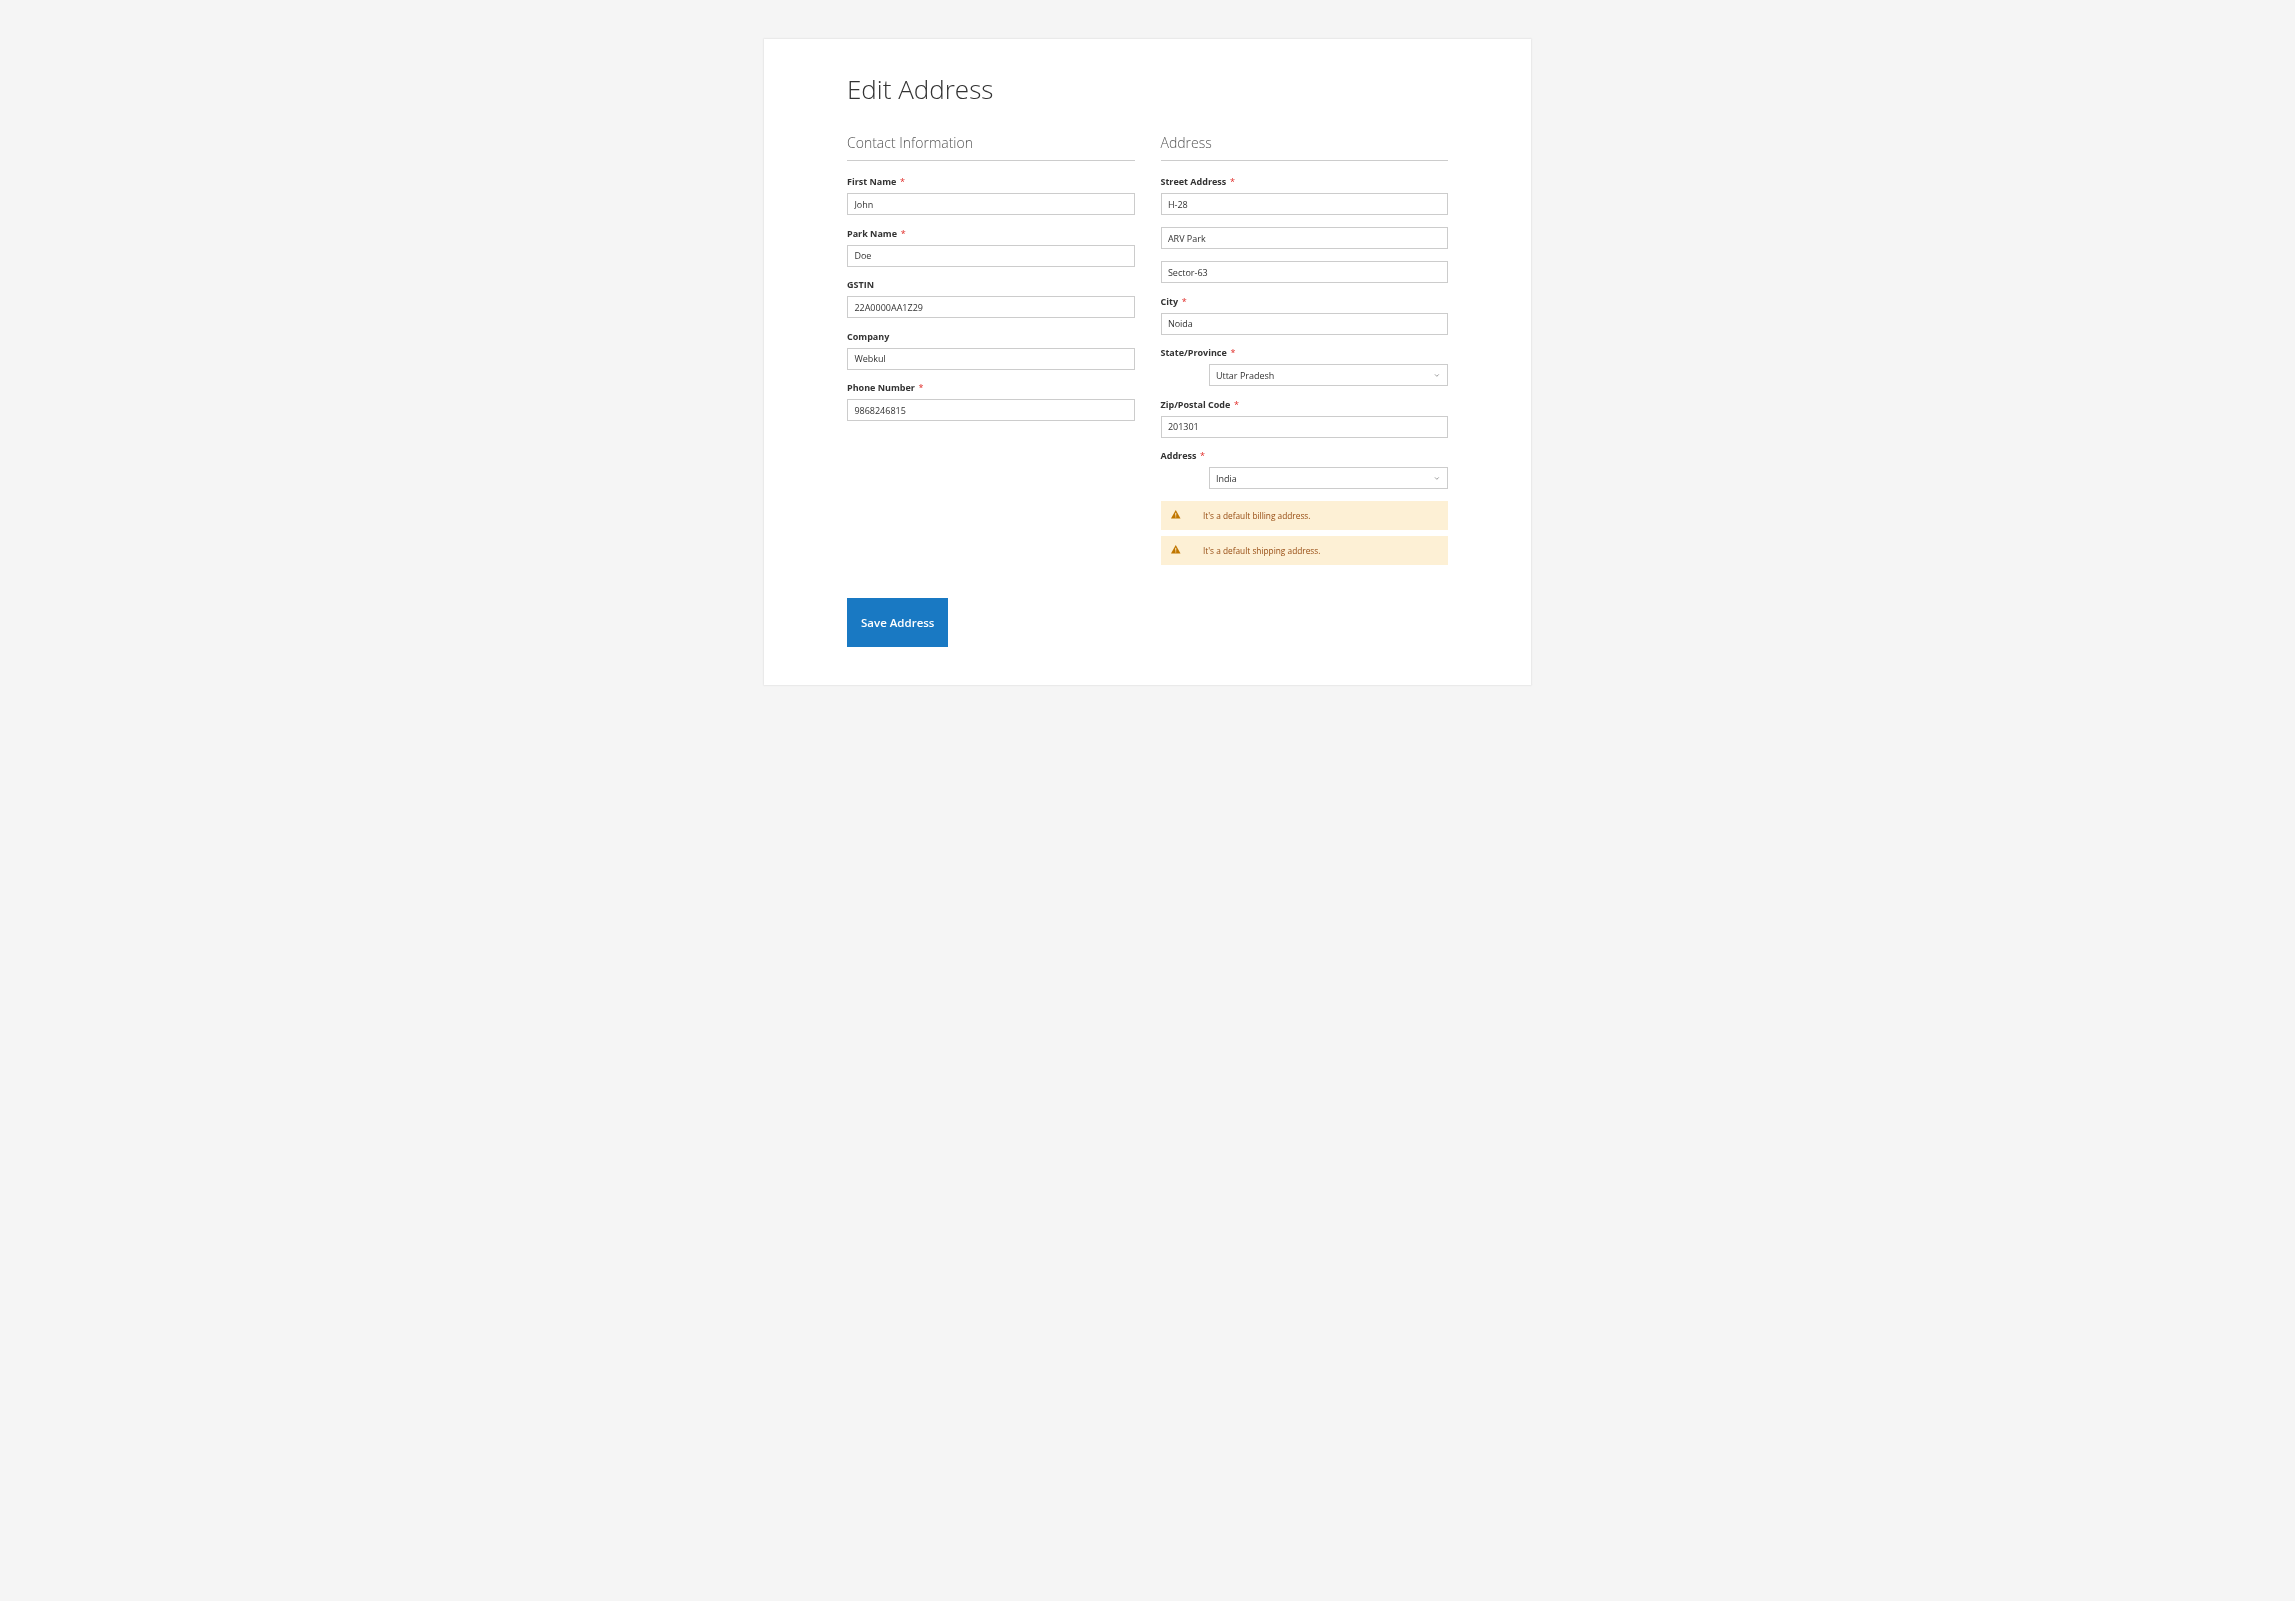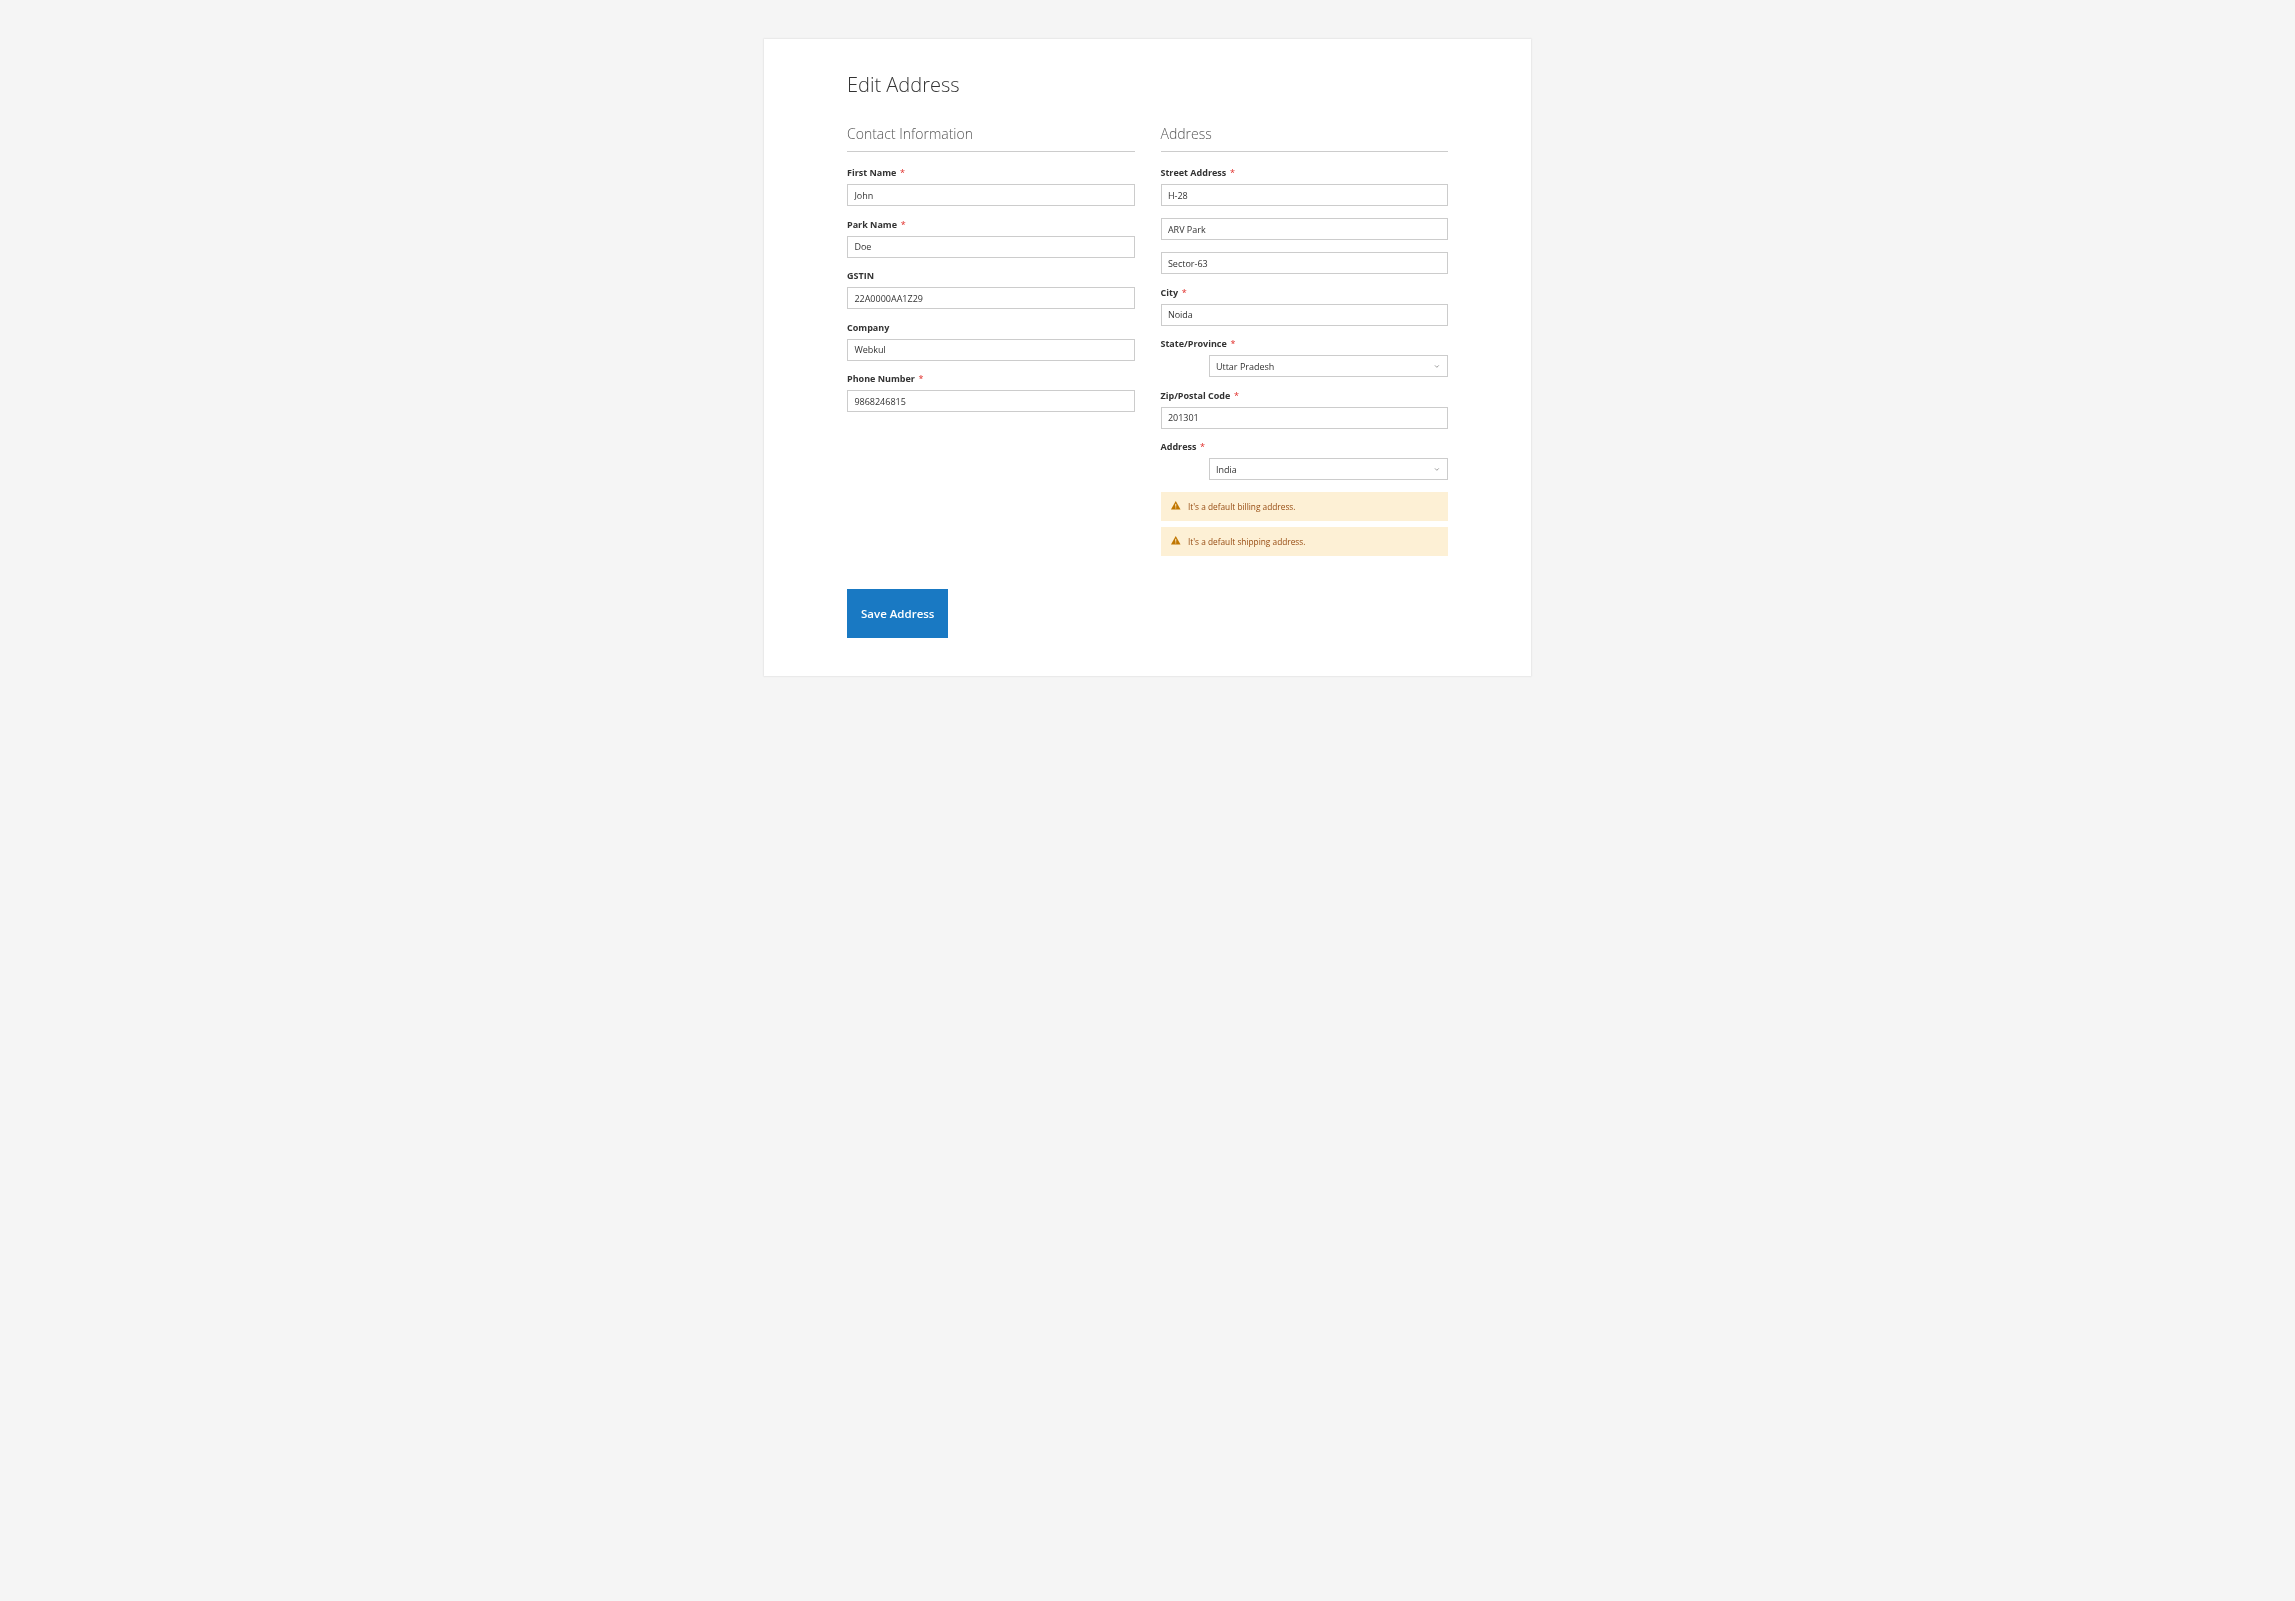--- a/index.html
+++ b/index.html
@@ -14,21 +14,21 @@
   .card {
     background: #fff;
     border: 0.6px solid #eaeaea;
     border-radius: 1.3px;
     padding: 32px 83px 38px 83px;
     max-width: 769px;
     margin: 0 auto;
     box-shadow: 0 0 2.6px rgba(0,0,0,0.03);
   }
   .page-title {
-    font-size: 20px;
+    font-size: 26px;
     font-weight: 300;
     color: #333;
     margin-bottom: 26px;
   }
   .columns {
     display: flex;
     gap: 26px;
   }
   .col {
     flex: 1;
@@ -90,21 +90,21 @@
     margin-top: 12px;
   }
   .notice {
     background: #fdf0d5;
     color: #974c12;
     padding: 7.7px 9px;
     font-size: 8.3px;
     margin-bottom: 6.4px;
     display: flex;
     align-items: center;
-    gap: 7px;
+    gap: 22px;
   }
   .notice .warn-icon {
     flex-shrink: 0;
   }
   .actions {
     margin-top: 26px;
   }
   .btn-primary {
     background: #1979c3;
     color: #fff;

